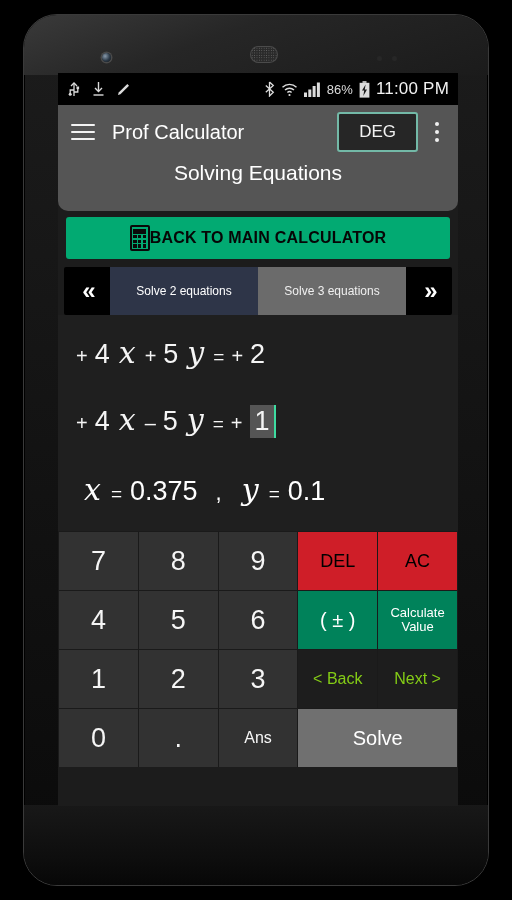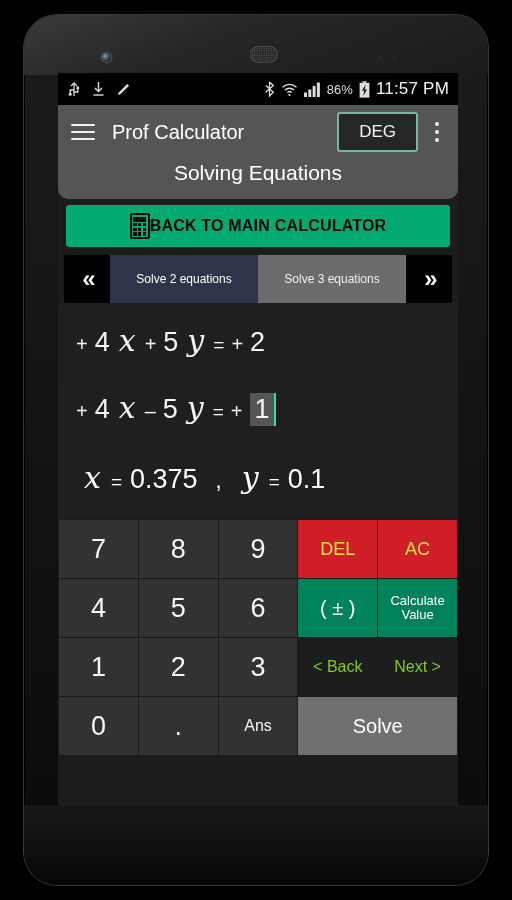--- a/index.html
+++ b/index.html
@@ -66,21 +66,21 @@
   .sb-left { display:flex; align-items:center; gap:11px; }
   .sb-right { margin-left:auto; display:flex; align-items:center; gap:6px; }
   .sb-icon { display:flex; align-items:center; }
   .sb-batt-pct { font-size:13px; letter-spacing:0; color:#dcdcdc; }
   .sb-clock { font-size:17px; color:#f2f2f2; letter-spacing:0.2px; }
 
   
   .appbar {
     background:#555555;
     border-bottom-left-radius:10px; border-bottom-right-radius:10px;
-    padding-bottom:4px;
+    padding-bottom:16px;
   }
   .appbar-row {
     height:54px; display:flex; align-items:center; padding:0 10px; gap:8px;
   }
   .hamburger {
     width:30px; height:30px; display:flex; flex-direction:column;
     justify-content:center; gap:5px; padding:0 3px; cursor:pointer;
   }
   .hamburger span { display:block; height:2px; background:#f3f3f3; border-radius:1px; }
   .app-title {
@@ -176,21 +176,21 @@
     gap:1px;
     padding:1px 1px 0;
   }
   .key {
     background:#323232; color:#f6f6f6;
     display:flex; align-items:center; justify-content:center;
     font-size:27px; cursor:pointer; text-align:center; line-height:1.05;
   }
   .key.small { font-size:16px; }
   .key.tiny { font-size:13px; }
-  .key.red { background:#cf1e28; color:#fde047; font-size:18px; }
+  .key.red { background:#cf1e28; color:#000000; font-size:18px; }
   .key.green { background:#00825a; color:#ffffff; }
   .key.green.small { font-size:20px; }
   .key.dark { background:#1d1d1d; color:#84cc16; font-size:16px; }
   .key.gray { background:#707070; color:#ffffff; font-size:20px; grid-column:span 2; }
 </style>
 </head>
 <body>
 
 <div class="phone">
   <div class="bezel-top">
@@ -259,21 +259,21 @@
             </svg>
         </span>
         <span class="sb-batt-pct">86%</span>
         <span class="sb-icon">
           <svg width="11" height="17" viewBox="0 0 11 17">
             <rect x="3.5" y="0.2" width="4" height="1.6" fill="#dcdcdc"></rect>
             <rect x="0.6" y="1.8" width="9.8" height="14.8" fill="#dcdcdc"></rect>
             <path d="M6.6 3.5 L3 9.6 L5.2 9.6 L4.3 15 L8 8.6 L5.8 8.6 Z" fill="#1c1c1c"></path>
             </svg>
         </span>
-        <span class="sb-clock">11:57 PM</span>
+        <span class="sb-clock">11:00 PM</span>
       </div>
     </div>
 
     <div class="appbar">
       <div class="appbar-row">
         <div class="hamburger">
           <span></span>
             <span></span>
             <span></span>
         </div>

